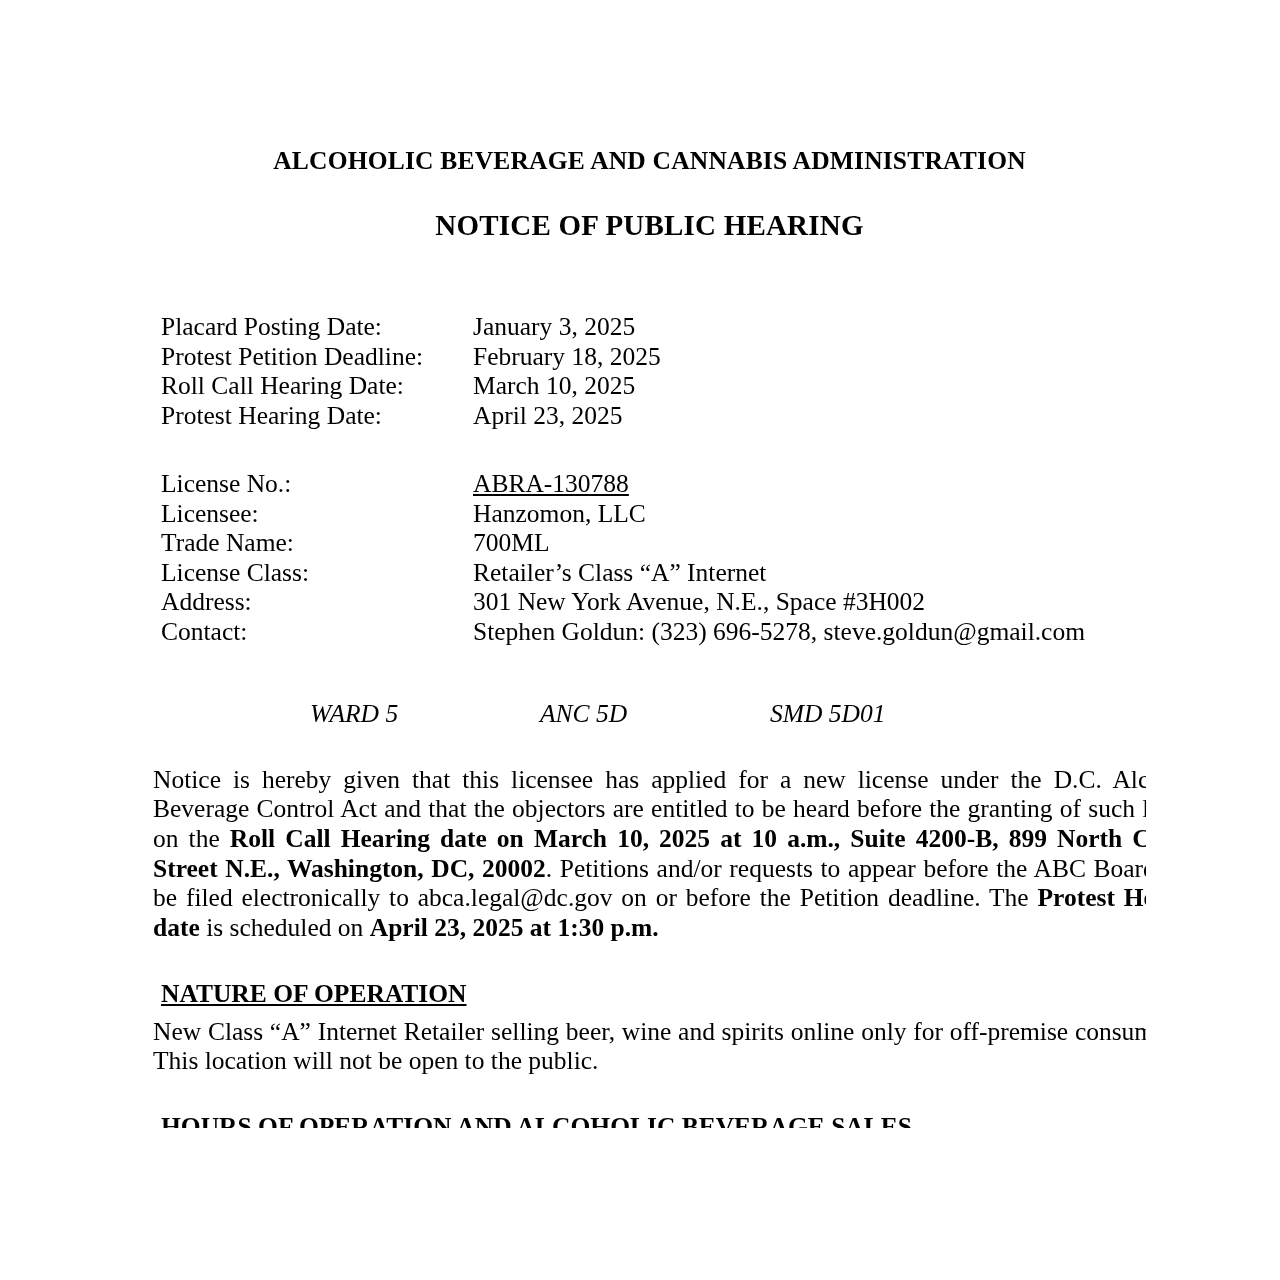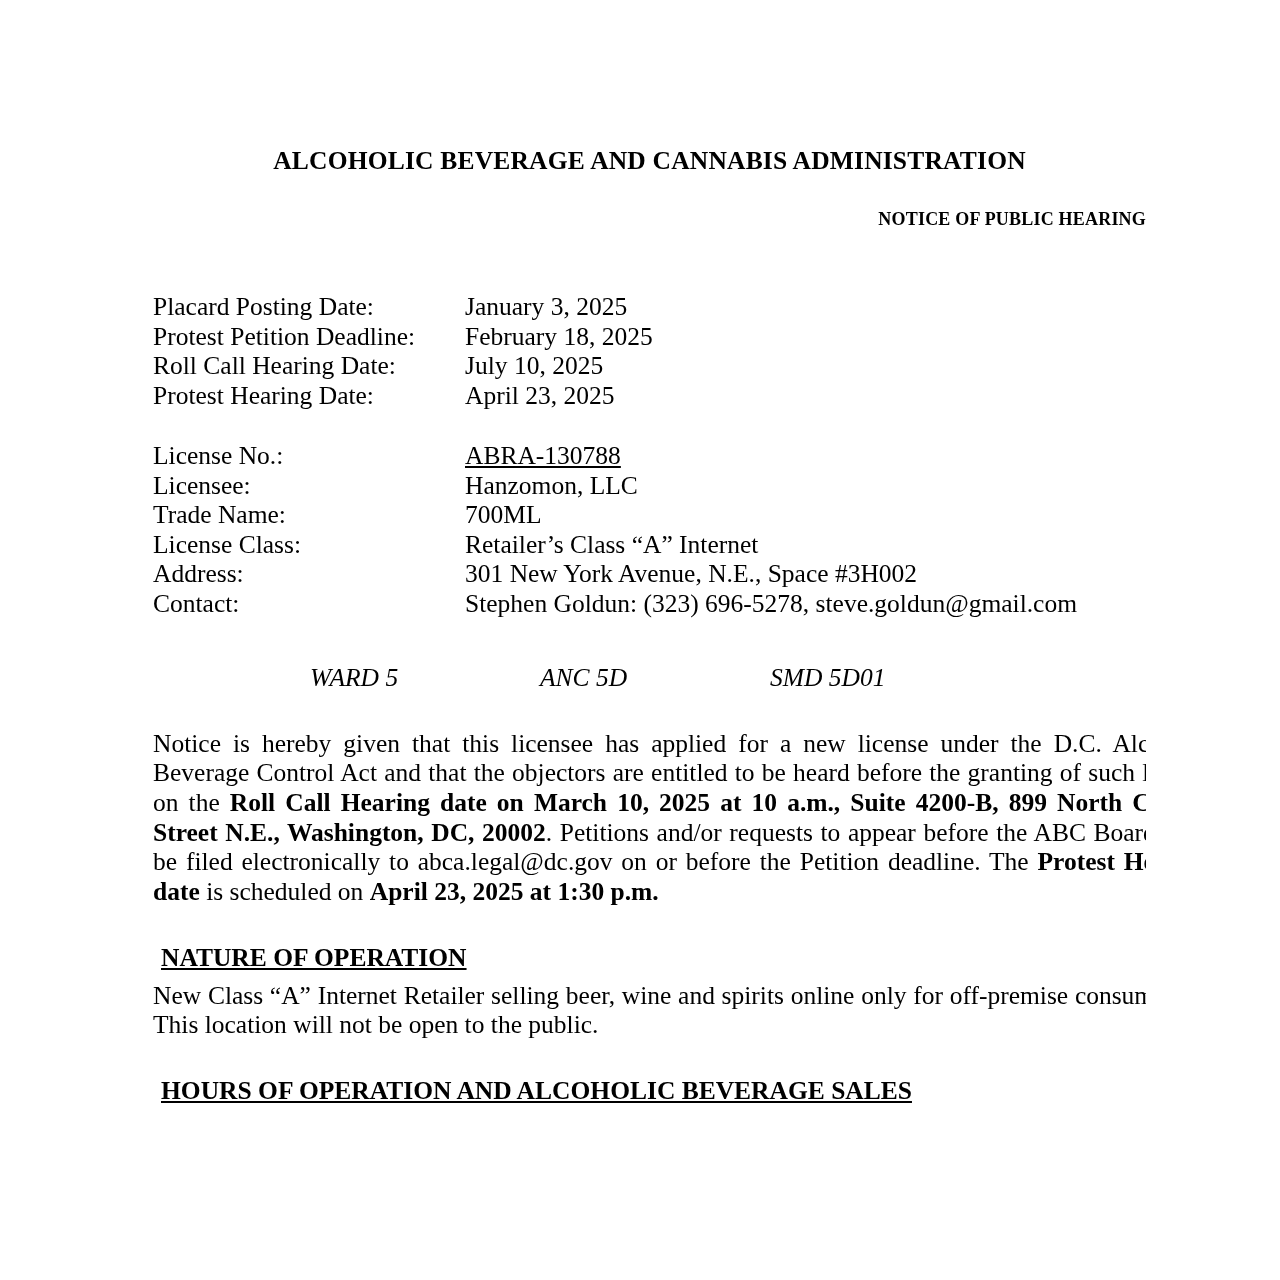--- a/index.html
+++ b/index.html
@@ -49,28 +49,27 @@
     text-align: center;
     letter-spacing: 0.2px;
     width: 993px;            
     margin: 0;
   }
   .doc-title {
     font-size: 25.5px;
     padding-top: 146px;
   }
   .doc-subtitle {
-    font-size: 18px;
+    font-size: 29px;
     padding-top: 33px;
-    text-align: right;
   }
 
   
   .field-block {
-    margin: 0;
+    margin: 8px;
     padding: 0;
   }
   .field-block.dates { padding-top: 62px; }
   .field-block.license { padding-top: 31px; }
 
   .field-row {
     display: flex;
     align-items: baseline;
     font-size: 25.5px;
     line-height: 29.5px;
@@ -152,21 +151,21 @@
       <div class="field-row">
         <span class="field-label">Placard Posting Date:</span>
         <span class="field-value">January 3, 2025</span>
       </div>
       <div class="field-row">
         <span class="field-label">Protest Petition Deadline:</span>
         <span class="field-value">February 18, 2025</span>
       </div>
       <div class="field-row">
         <span class="field-label">Roll Call Hearing Date:</span>
-        <span class="field-value">July 10, 2025</span>
+        <span class="field-value">March 10, 2025</span>
       </div>
       <div class="field-row">
         <span class="field-label">Protest Hearing Date:</span>
         <span class="field-value">April 23, 2025</span>
       </div>
     </div>
 
     <div class="field-block license">
       <div class="field-row">
         <span class="field-label">License No.:</span>

